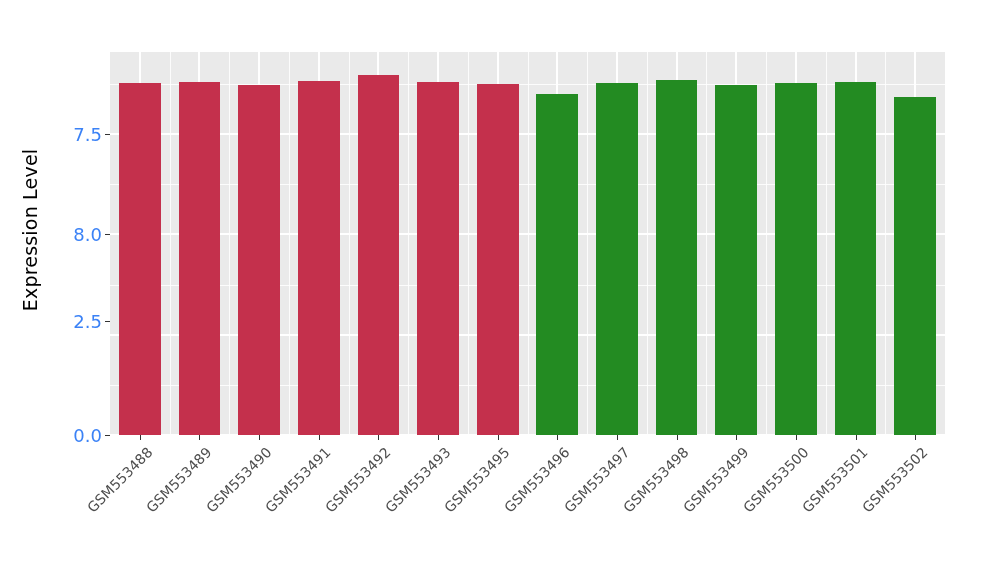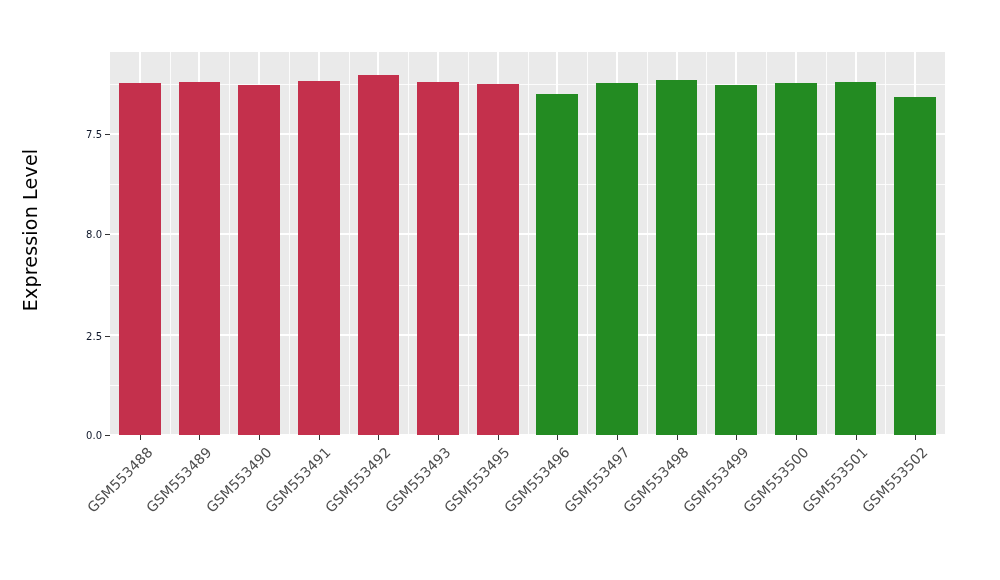--- a/index.html
+++ b/index.html
@@ -54,22 +54,22 @@
     position: absolute;
     right: 0px;
     height: 16px;
     margin-top: -8px;
     display: flex;
     align-items: center;
     justify-content: flex-end;
     white-space: nowrap;
   }
   .y-tick .ylab {
-    font-size: 10px;
-    color: #0f172a;
+    font-size: 18px;
+    color: #3b82f6;
   }
   .y-tick .ymark {
     display: inline-block;
     width: 5px;
     height: 1px;
     background: #333333;
     margin-left: 3px;
   }
 
   
@@ -144,21 +144,21 @@
 
   <div id="y-axis-title">
     <span>Expression Level</span>
   </div>
 
   <div id="y-axis">
       <div class="y-tick" style="top: 435px;">
         <span class="ylab">0.0</span>
         <span class="ymark"></span>
       </div>
-      <div class="y-tick" style="top: 336px; text-align: center;">
+      <div class="y-tick" style="top: 321px; text-align: center;">
         <span class="ylab">2.5</span>
         <span class="ymark"></span>
       </div>
       <div class="y-tick" style="top: 234.476px;">
         <span class="ylab">8.0</span>
         <span class="ymark"></span>
       </div>
       <div class="y-tick" style="top: 134.215px;">
         <span class="ylab">7.5</span>
         <span class="ymark"></span>

